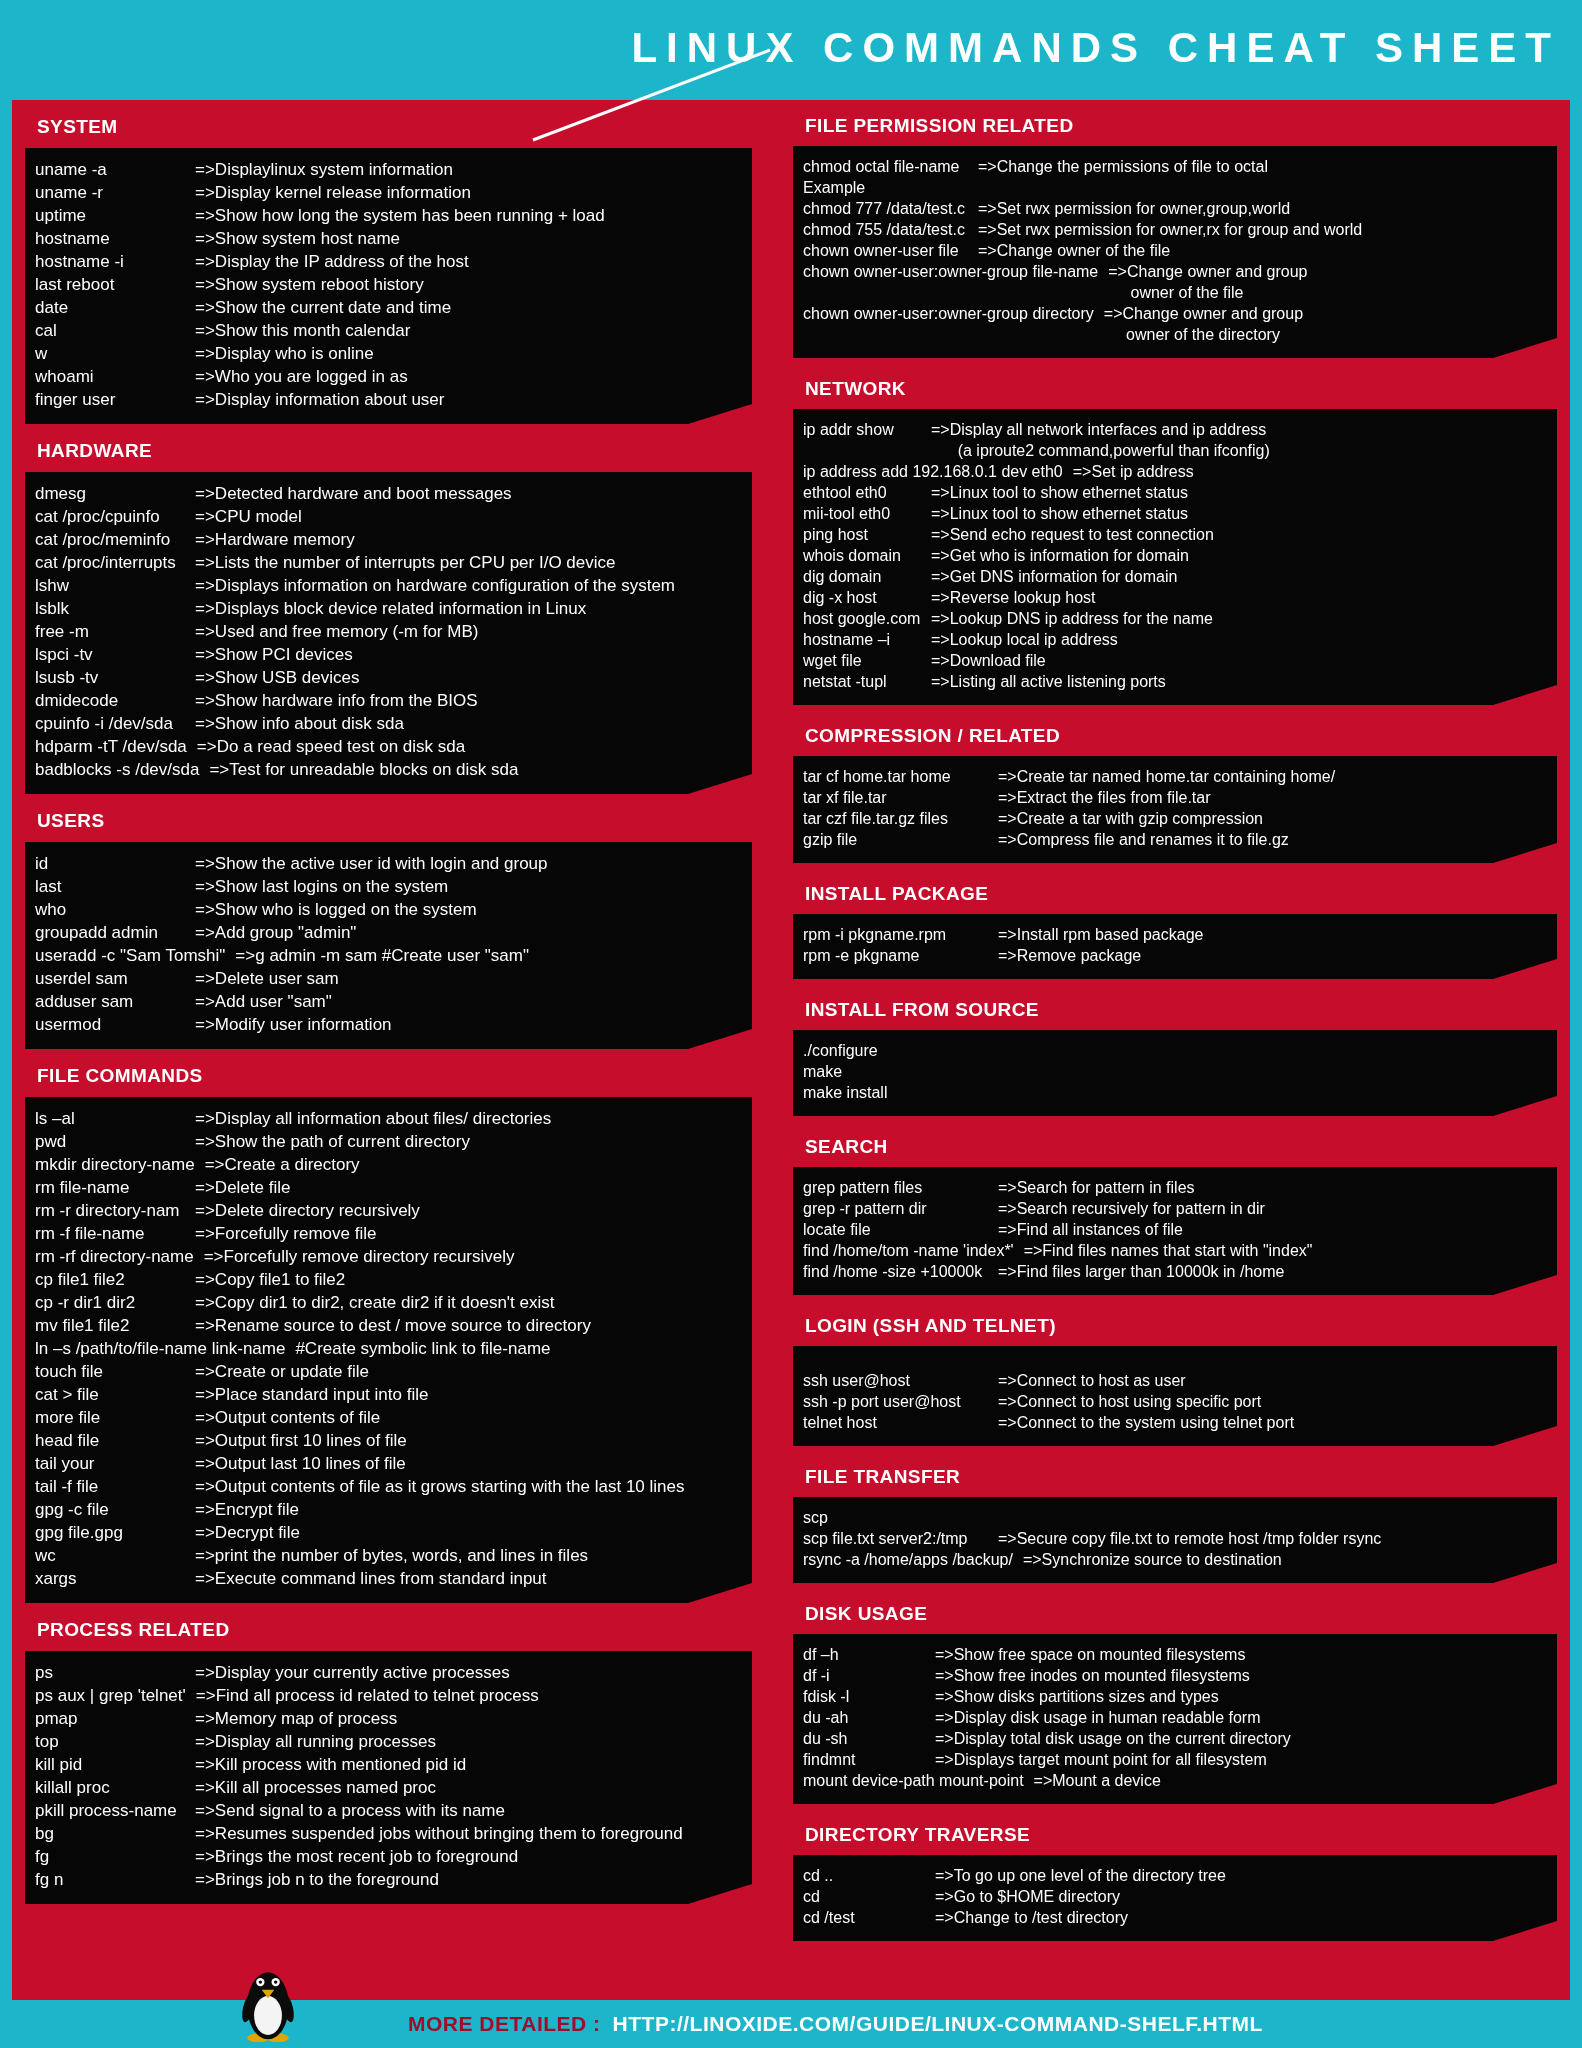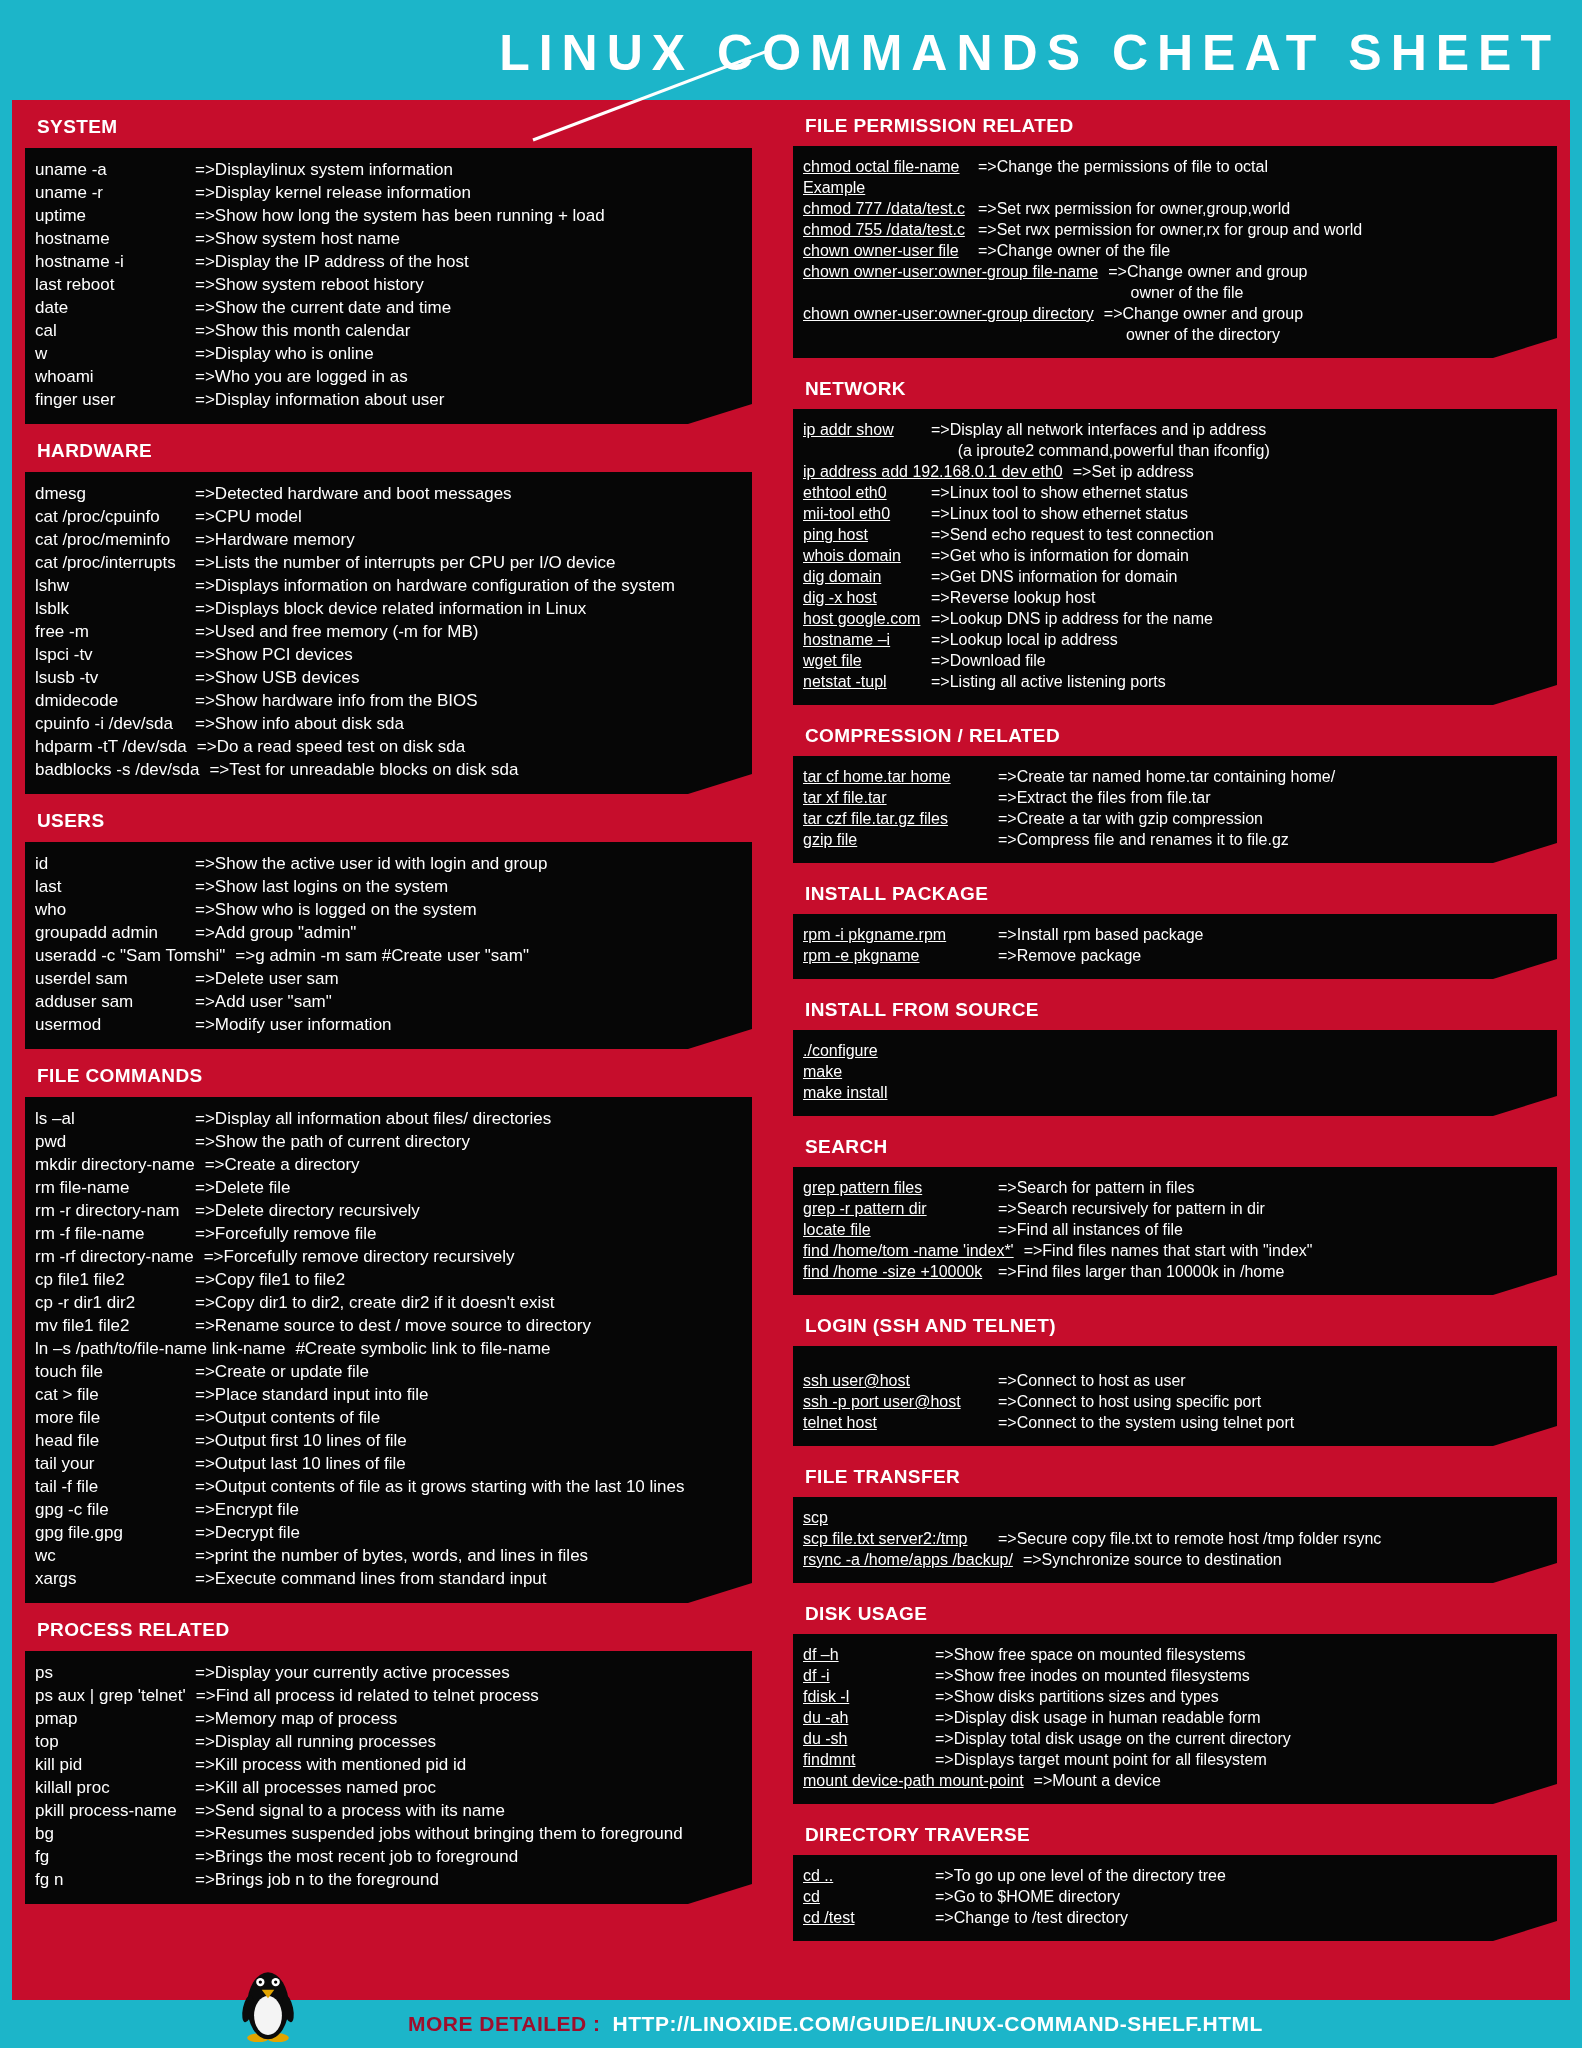--- a/index.html
+++ b/index.html
@@ -6,21 +6,21 @@
     --cyan:#1cb5c9; --red:#c60d2c; --panel:#060606; --white:#ffffff; --maroon:#9e0e2c;
   }
   html,body{margin:0;padding:0;}
   body{
     width:1582px;height:2048px;position:relative;overflow:hidden;
     background:var(--cyan);
     font-family:"Liberation Sans",sans-serif;
   }
   .page-title{
     position:absolute;top:24px;right:22px;margin:0;z-index:3;
-    color:var(--white);font-size:50px;font-weight:bold;letter-spacing:9px;white-space:nowrap;
+    color:var(--white);font-size:42px;font-weight:bold;letter-spacing:9px;white-space:nowrap;
   }
   .streak{position:absolute;left:0;top:0;z-index:2;pointer-events:none;}
   .red-area{
     position:absolute;left:12px;right:12px;top:100px;bottom:48px;
     background:var(--red);z-index:1;
   }
   .col{position:absolute;top:12px;}
   .col-left{left:13px;width:727px;font-size:17px;line-height:23px;}
   .col-right{left:781px;width:764px;font-size:16px;line-height:21px;}
   .section{margin-bottom:12px;}
@@ -30,21 +30,21 @@
     font-size:19px;font-weight:bold;letter-spacing:0.4px;
   }
   .panel{
     background:var(--panel);color:var(--white);
     padding:10px 4px 13px 10px;
     clip-path:polygon(0 0,100% 0,100% calc(100% - 20px),calc(100% - 64px) 100%,0 100%);
   }
   [data-name="section-login-ssh-and-telnet"] .panel{padding-top:24px;}
   .row{display:flex;align-items:flex-start;}
   .cmd{flex:0 0 auto;min-width:150px;padding-right:10px;white-space:pre;}
-  .col-right .cmd{min-width:185px;text-decoration:underline;}
+  .col-right .cmd{min-width:185px;}
   [data-name="section-file-permission-related"] .cmd{min-width:165px;}
   [data-name="section-network"] .cmd{min-width:118px;}
   [data-name="section-disk-usage"] .cmd{min-width:122px;}
   [data-name="section-directory-traverse"] .cmd{min-width:122px;}
   .desc{flex:1 1 auto;white-space:pre-wrap;}
   .footer{
     position:absolute;left:0;right:0;bottom:0;height:48px;background:var(--cyan);z-index:2;
   }
   .footer-text{
     position:absolute;left:408px;top:50%;transform:translateY(-50%);

